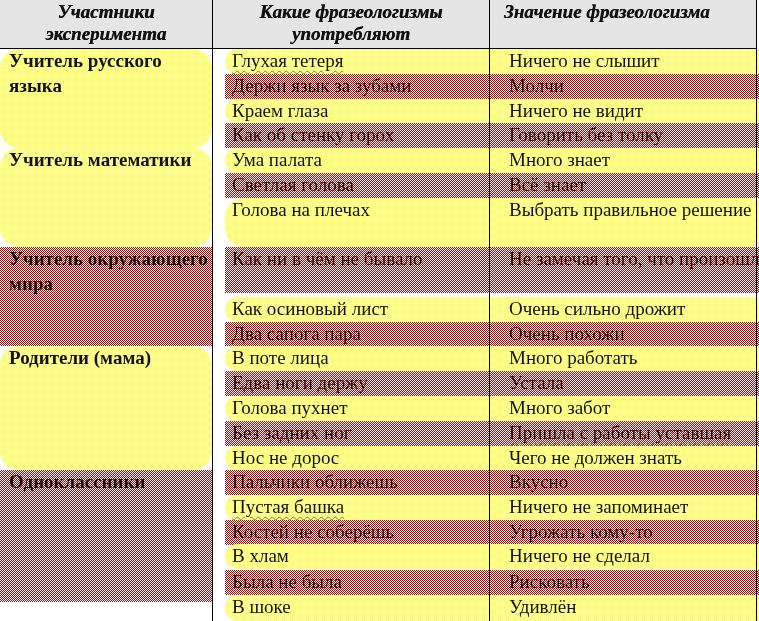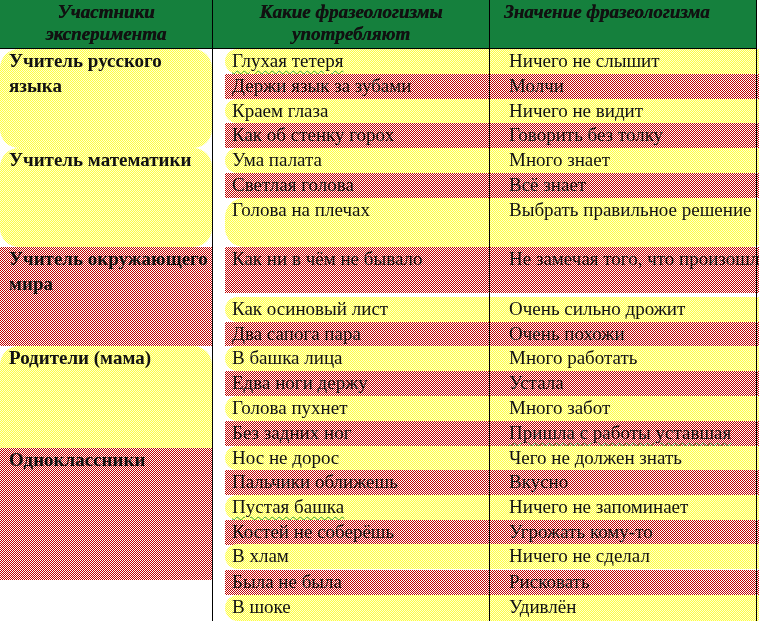--- a/index.html
+++ b/index.html
@@ -5,21 +5,21 @@
   html, body { margin: 0; padding: 0; background: #ffffff; }
   body { width: 759px; height: 621px; overflow: hidden; position: relative; }
   .tbl {
     position: absolute; left: 0; top: 0;
     width: 757px; height: 621px;
     border-right: 1px solid #000;
     box-sizing: border-box;
   }
   .hdr {
     position: absolute; left: 0; top: 0; width: 757px; height: 49px;
-    background: #15803d;
+    background: #e5e5e5;
     border-bottom: 1px solid #000;
     box-sizing: border-box;
   }
   .hcell {
     position: absolute; top: 0; height: 48px;
     font-family: "Liberation Serif", serif;
     font-style: italic; font-weight: bold;
     font-size: 19px; line-height: 22px;
     color: #111;
     text-align: center;
@@ -90,21 +90,21 @@
   </div>
   <div class="block light" style="top:148px;height:99px;">
     <div class="ptext">Учитель математики</div>
   </div>
   <div class="block red" style="top:247px;height:99px;">
     <div class="ptext">Учитель окружающего мира</div>
   </div>
   <div class="block light" style="top:346px;height:124px;">
     <div class="ptext">Родители (мама)</div>
   </div>
-  <div class="block red" style="top:448px;height:132px;">
+  <div class="block red" style="top:470px;height:132px;">
     <div class="ptext">Одноклассники</div>
   </div>
 
   <div class="row light" style="top:49px;height:25px;">
     <div class="c2"><span class="spell">Глухая тетеря</span></div>
     <div class="c3">Ничего не слышит</div>
   </div>
   <div class="row red" style="top:74px;height:25px;">
     <div class="c2">Держи язык за зубами</div>
     <div class="c3">Молчи</div>
@@ -138,21 +138,21 @@
   <div class="row light" style="top:297px;height:25px;">
     <div class="c2">Как осиновый лист</div>
     <div class="c3">Очень сильно дрожит</div>
   </div>
   <div class="row red" style="top:322px;height:24px;">
     <div class="c2">Два сапога пара</div>
     <div class="c3">Очень похожи</div>
   </div>
 
   <div class="row light" style="top:346px;height:25px;">
-    <div class="c2">В башка лица</div>
+    <div class="c2">В поте лица</div>
     <div class="c3">Много работать</div>
   </div>
   <div class="row red" style="top:371px;height:25px;">
     <div class="c2">Едва ноги держу</div>
     <div class="c3">Устала</div>
   </div>
   <div class="row light" style="top:396px;height:25px;">
     <div class="c2">Голова пухнет</div>
     <div class="c3">Много забот</div>
   </div>

